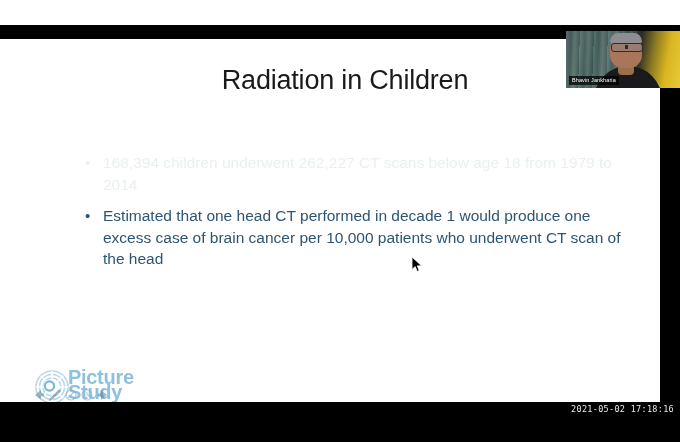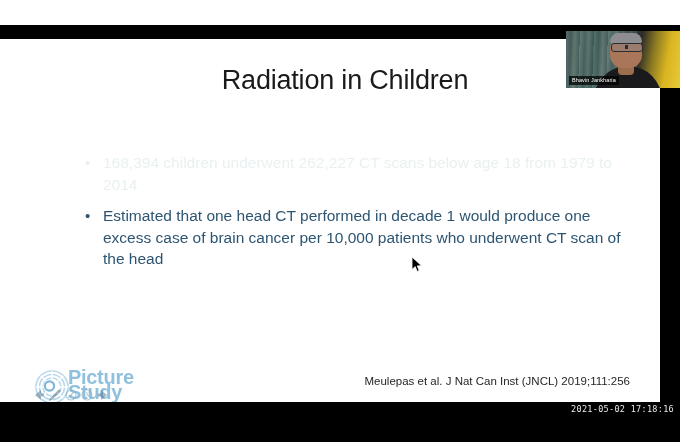--- a/index.html
+++ b/index.html
@@ -295,21 +295,20 @@
         <span class="bullet-text">168,394 children underwent 262,227 CT scans below age 18 from 1979 to 2014</span>
       </div>
 
       <div class="bullet-row bullet-active">
         <span class="bullet-dot">•</span>
         <span class="bullet-text">Estimated that one head CT performed in decade 1 would produce one excess case of brain cancer per 10,000 patients who underwent CT scan of the head</span>
       </div>
 
     </div>
 
-    <div class="citation">Meulepas et al.  J Nat Can Inst (JNCL) 2019;111:256</div>
 
     <div class="logo-wrap">
       <svg class="logo-mark" viewBox="0 0 36 36">
         <g fill="none" stroke="#b9d8ea" stroke-width="1.6">
           <circle cx="18" cy="18" r="16"></circle>
           <circle cx="18" cy="18" r="12.5"></circle>
           <circle cx="18" cy="18" r="9"></circle>
         </g>
         <g stroke="#ffffff" stroke-width="1.5">
           <line x1="18" y1="2" x2="18" y2="34"></line>

